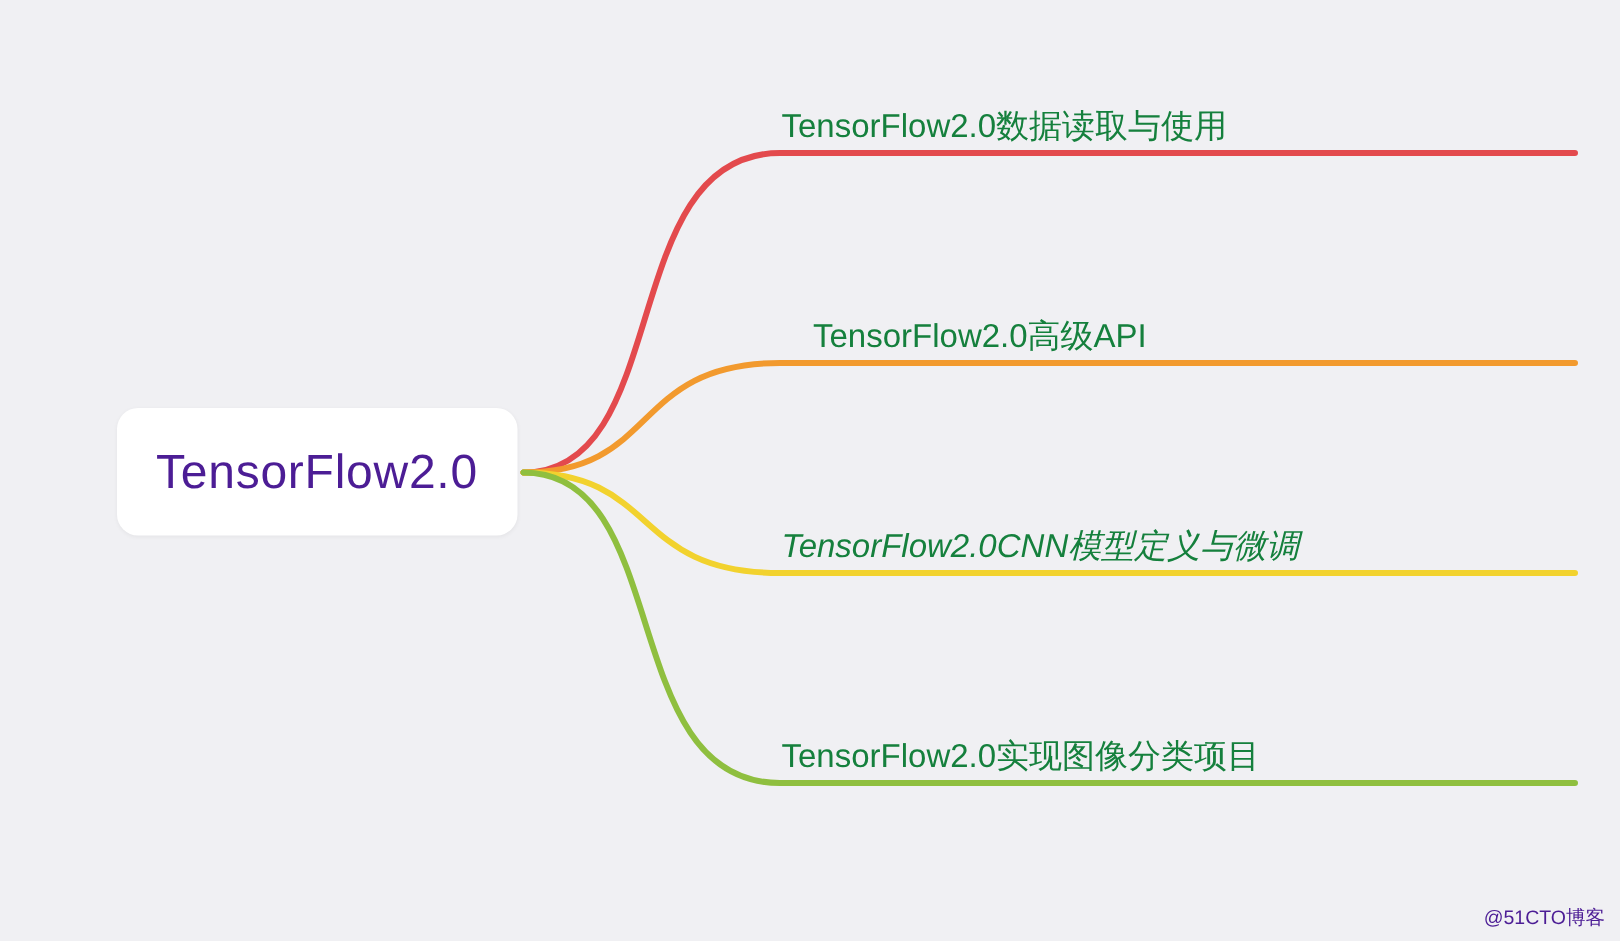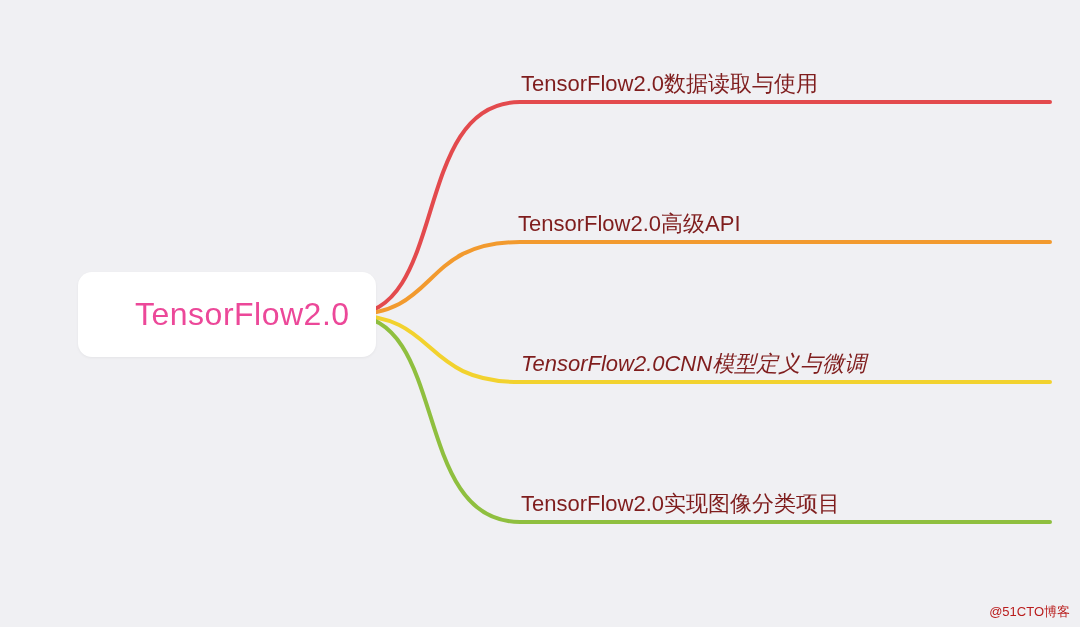--- a/index.html
+++ b/index.html
@@ -20,48 +20,47 @@
       left: 78px;
       top: 272px;
       background: #ffffff;
       border-radius: 14px;
       padding: 24px 26px;
       box-shadow: 0 1px 3px rgba(0,0,0,0.05);
     }
     .root-label {
       font-size: 32px;
       font-weight: 500;
-      color: #ec4899;
+      color: #4c1d95;
       letter-spacing: 0.5px;
-      margin-left: 31px;
     }
     .branch-label {
       position: absolute;
       font-size: 22px;
-      color: #7f1d1d;
+      color: #15803d;
       font-weight: 400;
     }
     .label-1 { left: 521px; top: 69px; }
-    .label-2 { left: 518px; top: 209px; }
+    .label-2 { left: 542px; top: 209px; }
     .label-3 { left: 521px; top: 349px; font-style: italic; }
     .label-4 { left: 521px; top: 489px; text-align: right; }
     svg.connectors {
       position: absolute;
       left: 0;
       top: 0;
       width: 1080px;
       height: 627px;
       pointer-events: none;
     }
     .watermark {
       position: absolute;
       right: 10px;
       bottom: 6px;
       font-size: 13px;
-      color: #b91c1c;
+      color: #4c1d95;
     }
   </style>
 </head>
 <body>
 
 <svg class="connectors">
 
   <path d="M 349 315 C 450 315, 410 102, 520 102 L 1050 102" stroke="#e34a4d" stroke-width="4" fill="none" stroke-linecap="round"></path>
 
   <path d="M 349 315 C 440 315, 420 242, 520 242 L 1050 242" stroke="#f29a2e" stroke-width="4" fill="none" stroke-linecap="round"></path>

